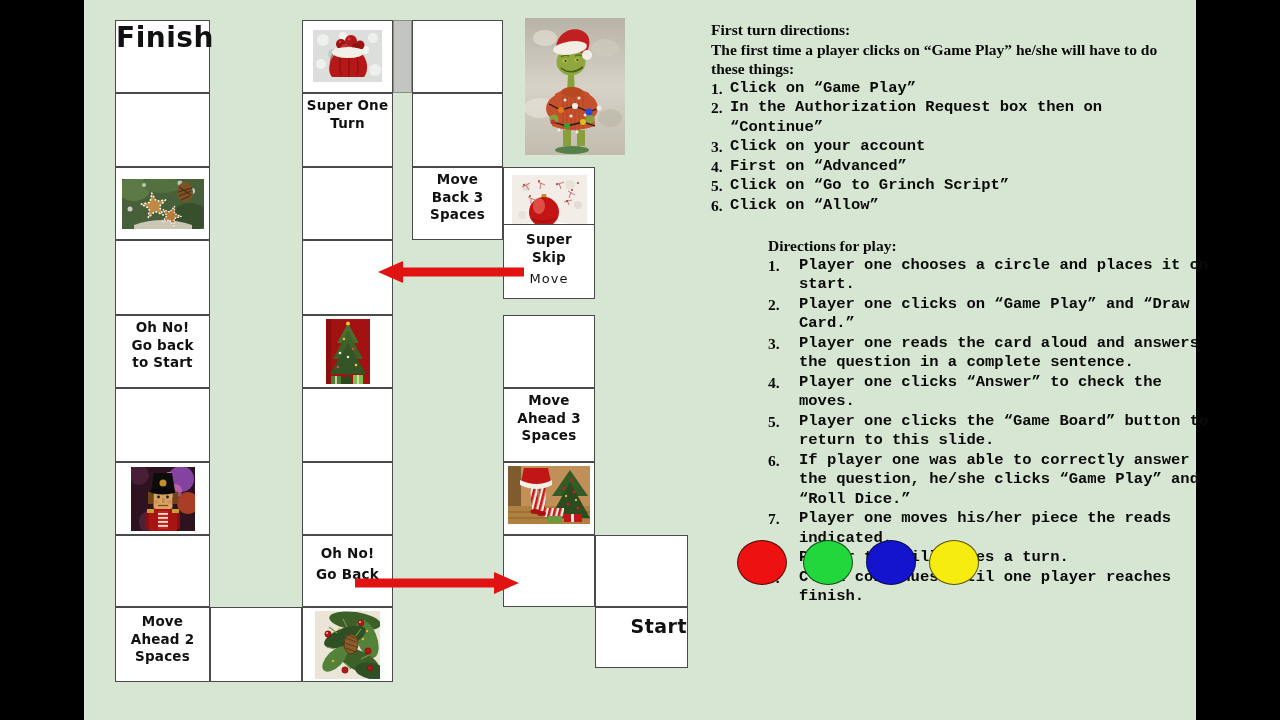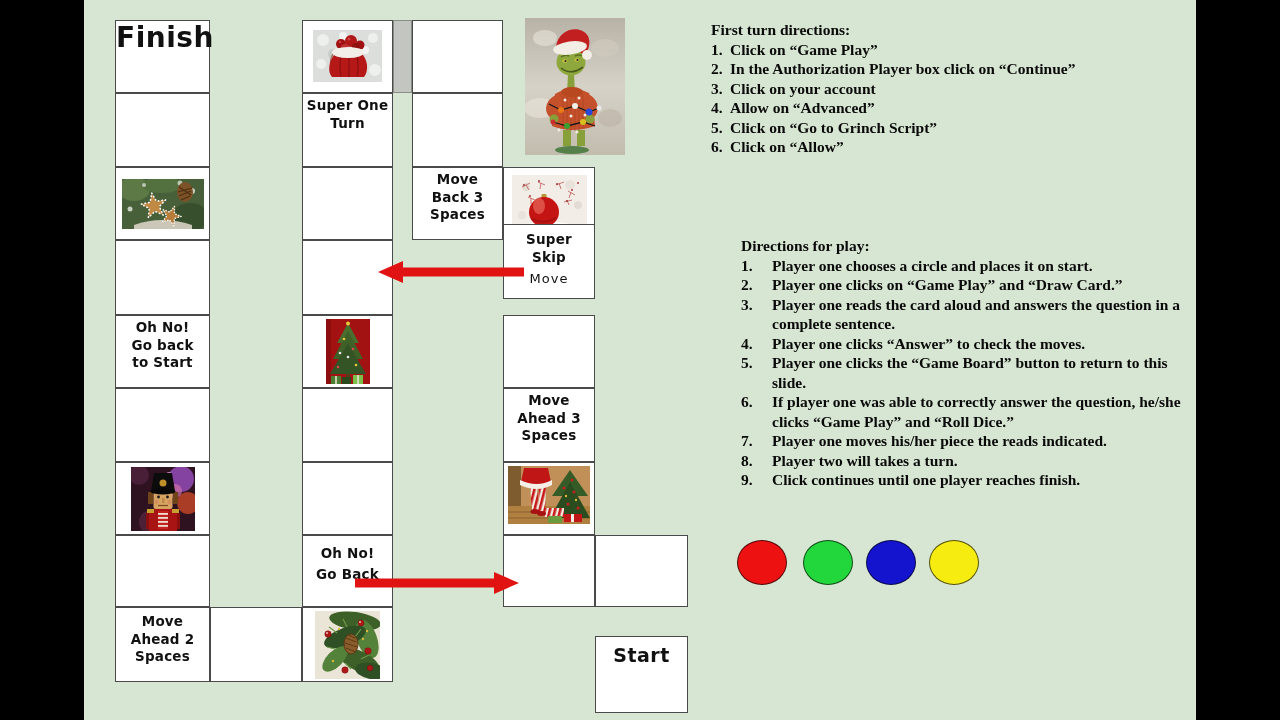--- a/index.html
+++ b/index.html
@@ -28,21 +28,21 @@
   .arrow{position:absolute;line-height:0;}
 
   
   .panel-block{position:absolute;color:#0a0a0a;font-family:"Liberation Serif",serif;
       font-weight:bold;font-size:15.5px;line-height:19.5px;}
   .p-title{}
   .p-row{display:flex;}
   .p-num{flex:0 0 auto;}
   .ft .p-num{width:19px;}
   .dp .p-num{width:31px;}
-  .p-text{flex:1 1 auto;}
+  .p-text{flex:1 1 auto;font-family:Liberation Mono, monospace;}
 
   .token{position:absolute;width:50px;height:45px;border-radius:50%;
       border:1px solid rgba(0,0,0,.65);box-sizing:border-box;}
 </style>
 </head>
 <body>
 
 <div id="screen">
   <div class="bar" id="bar-left"></div>
   <div class="bar" id="bar-right"></div>
@@ -297,21 +297,21 @@
         <ellipse cx="27" cy="45.5" rx="4.5" ry="2.5" fill="#a81212"></ellipse>
         <ellipse cx="33.5" cy="47.5" rx="4.5" ry="2.5" fill="#a81212"></ellipse>
         <path d="M16,2 L40,2 L43,16 Q29,22 13,16 Z" fill="#c01616"></path>
         <path d="M12,14 Q29,22 44,14 L44,19 Q29,27 12,19 Z" fill="#f4f0e8"></path>
       </svg>
     </span>
   </div>
   <div class="cell" style="left:503px;top:535px;width:92px;height:72px;"></div>
 
   <div class="cell" style="left:595px;top:535px;width:93px;height:72px;"></div>
-  <div class="cell cl cl-big pt6" style="left:595px;top:636px;width:93px;height:77px;font-size:19px;">Start</div>
+  <div class="cell cl cl-big pt6" style="left:595px;top:607px;width:93px;height:61px;font-size:19px;text-align:right;">Start</div>
 
   <div id="gray-connector"></div>
 
   <div id="grinch">
     <svg width="100" height="137" viewBox="0 0 100 137">
       <defs>
         <linearGradient id="gbg" x1="0" y1="0" x2="0" y2="1">
           <stop offset="0" stop-color="#b8b2a6"></stop>
             <stop offset=".5" stop-color="#d6d2c8"></stop>
             <stop offset="1" stop-color="#c2bcae"></stop>
@@ -371,47 +371,48 @@
     </svg>
   </div>
   <div class="arrow" style="left:353px;top:569px;">
     <svg width="168" height="28" viewBox="0 0 168 28">
       <polygon points="2,9.5 141,9.5 141,3 166,14 141,25 141,18.5 2,18.5" fill="#e01212"></polygon>
     </svg>
   </div>
 
   <div class="panel-block ft" style="left:711px;top:20px;width:452px;">
     <div class="p-title">First turn directions:</div>
+    <div class="p-intro">The first time a player clicks on “Game Play” he/she will have to do these things:</div>
     <div class="p-row">
         <span class="p-num">1.</span>
         <span class="p-text">Click on “Game Play”</span>
       </div>
     <div class="p-row">
         <span class="p-num">2.</span>
-        <span class="p-text">In the Authorization Player box click on “Continue”</span>
+        <span class="p-text">In the Authorization Request box then on “Continue”</span>
       </div>
     <div class="p-row">
         <span class="p-num">3.</span>
         <span class="p-text">Click on your account</span>
       </div>
     <div class="p-row">
         <span class="p-num">4.</span>
-        <span class="p-text">Allow on “Advanced”</span>
+        <span class="p-text">First on “Advanced”</span>
       </div>
     <div class="p-row">
         <span class="p-num">5.</span>
         <span class="p-text">Click on “Go to Grinch Script”</span>
       </div>
     <div class="p-row">
         <span class="p-num">6.</span>
         <span class="p-text">Click on “Allow”</span>
       </div>
   </div>
 
-  <div class="panel-block dp" style="left:741px;top:236px;width:452px;">
+  <div class="panel-block dp" style="left:768px;top:236px;width:452px;">
     <div class="p-title">Directions for play:</div>
     <div class="p-row">
         <span class="p-num">1.</span>
         <span class="p-text">Player one chooses a circle and places it on start.</span>
       </div>
     <div class="p-row">
         <span class="p-num">2.</span>
         <span class="p-text">Player one clicks on “Game Play” and “Draw Card.”</span>
       </div>
     <div class="p-row">

